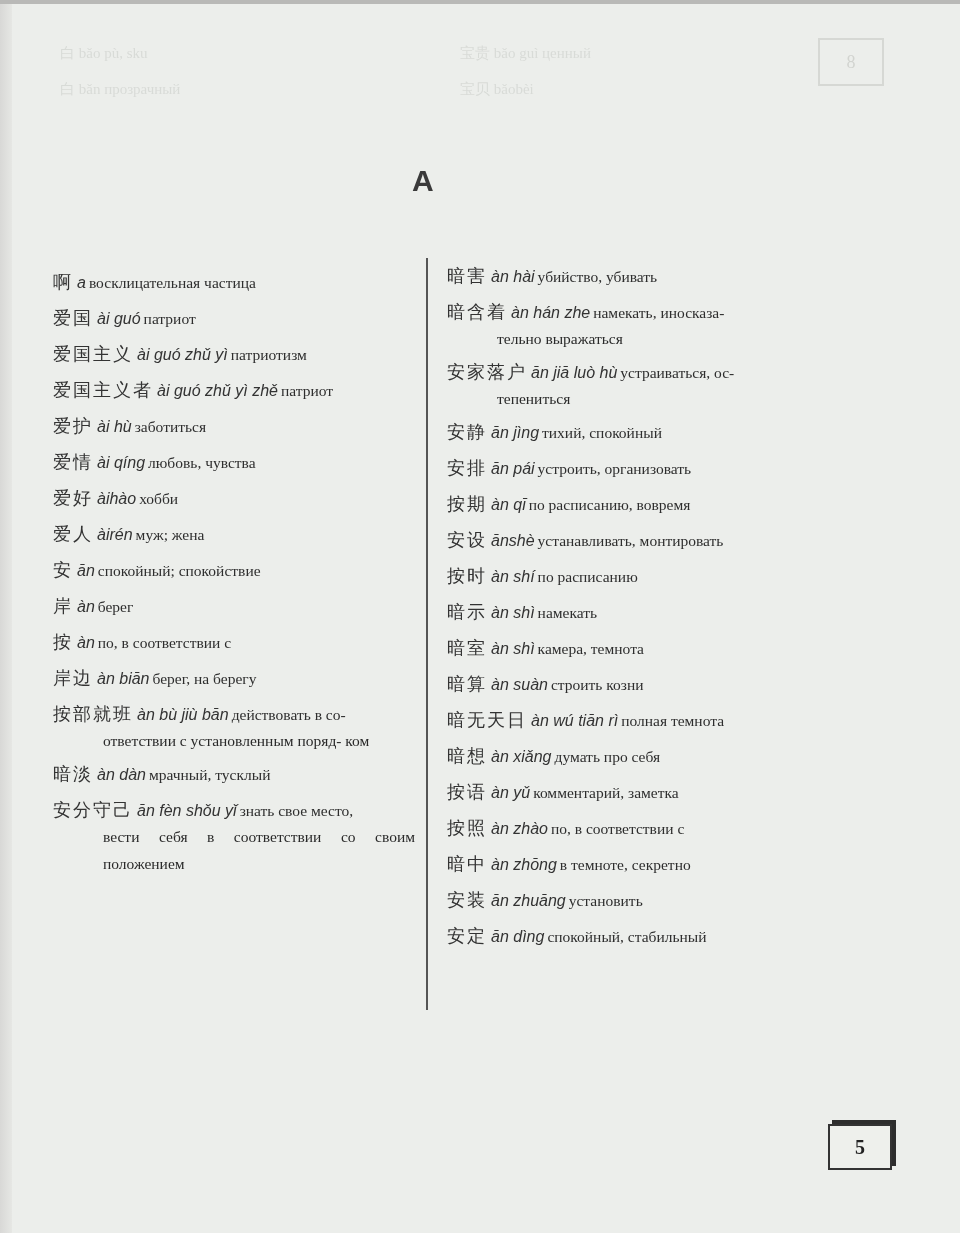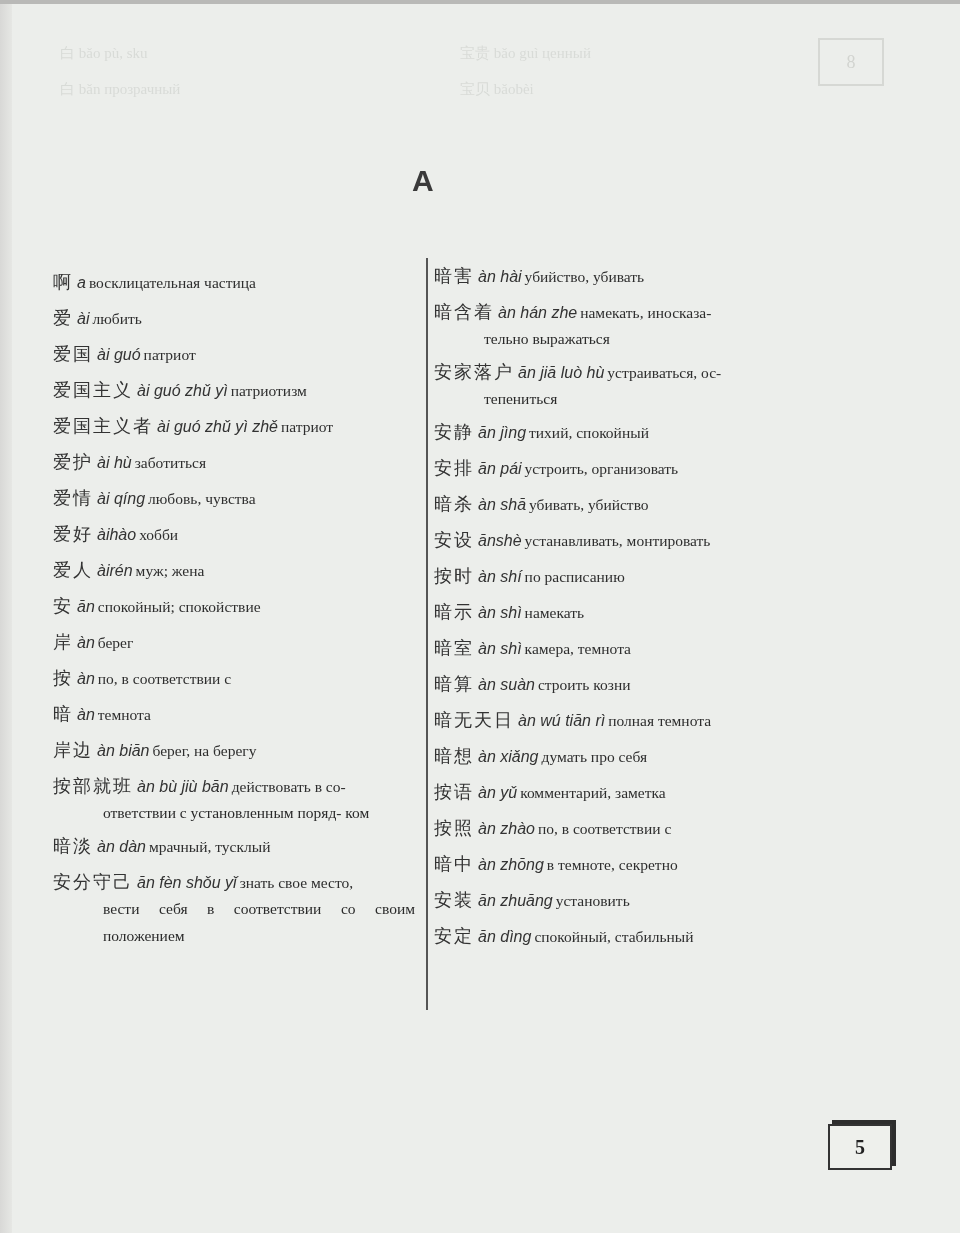--- a/index.html
+++ b/index.html
@@ -25,21 +25,21 @@
     position: absolute; left: 412px; top: 164px;
     font-family: "Liberation Sans", sans-serif; font-weight: bold;
     font-size: 30px; color: #3a3a3a;
   }
   .divider {
     position: absolute; left: 426px; top: 258px; width: 2px; height: 752px;
     background: #555;
   }
   .col { position: absolute; }
   .col-left { left: 53px; top: 264px; width: 362px; }
-  .col-right { left: 434px; top: 258px; width: 355px; }
+  .col-right { left: 447px; top: 258px; width: 355px; }
   .entry { font-size: 15.5px; line-height: 35px; white-space: nowrap; }
   .hz { font-family: "DejaVu Serif", serif; font-size: 18px; color: #333; letter-spacing: 2px; margin-right: 4px; }
   .py { font-family: "Liberation Sans", sans-serif; font-style: italic; font-size: 16px; color: #333; margin-right: 3px; }
   .tr { color: #2e2e2e; }
   .cont {
     display: block; padding-left: 50px; line-height: 27px; text-align: justify;
     white-space: normal; margin-top: -5px; margin-bottom: 2px;
   }
   .pagenum {
     position: absolute; left: 828px; top: 1124px; width: 60px; height: 42px;
@@ -68,23 +68,20 @@
 
 <div class="letter">A</div>
 
 <div class="divider"></div>
 
 <div class="col col-left" id="col-left">
     <div class="entry">
     <span class="hz">啊</span><span class="py">a</span><span class="tr">восклицательная частица</span>
   </div>
     <div class="entry">
-    <span class="hz">爱</span><span class="py">ài</span><span class="tr">любить</span>
-  </div>
-    <div class="entry">
     <span class="hz">爱国</span><span class="py">ài guó</span><span class="tr">патриот</span>
   </div>
     <div class="entry">
     <span class="hz">爱国主义</span><span class="py">ài guó zhǔ yì</span><span class="tr">патриотизм</span>
   </div>
     <div class="entry">
     <span class="hz">爱国主义者</span><span class="py">ài guó zhǔ yì zhě</span><span class="tr">патриот</span>
   </div>
     <div class="entry">
     <span class="hz">爱护</span><span class="py">ài hù</span><span class="tr">заботиться</span>
@@ -99,23 +96,20 @@
     <span class="hz">爱人</span><span class="py">àirén</span><span class="tr">муж; жена</span>
   </div>
     <div class="entry">
     <span class="hz">安</span><span class="py">ān</span><span class="tr">спокойный; спокойствие</span>
   </div>
     <div class="entry">
     <span class="hz">岸</span><span class="py">àn</span><span class="tr">берег</span>
   </div>
     <div class="entry">
     <span class="hz">按</span><span class="py">àn</span><span class="tr">по, в соответствии с</span>
-  </div>
-    <div class="entry">
-    <span class="hz">暗</span><span class="py">àn</span><span class="tr">темнота</span>
   </div>
     <div class="entry">
     <span class="hz">岸边</span><span class="py">àn biān</span><span class="tr">берег, на берегу</span>
   </div>
     <div class="entry">
     <span class="hz">按部就班</span><span class="py">àn bù jiù bān</span><span class="tr">действовать в со-</span>
   <span class="cont">ответствии с установленным поряд- ком</span></div>
     <div class="entry">
     <span class="hz">暗淡</span><span class="py">àn dàn</span><span class="tr">мрачный, тусклый</span>
   </div>
@@ -133,21 +127,21 @@
     <div class="entry">
     <span class="hz">安家落户</span><span class="py">ān jiā luò hù</span><span class="tr">устраиваться, ос-</span>
   <span class="cont">тепениться</span></div>
     <div class="entry">
     <span class="hz">安静</span><span class="py">ān jìng</span><span class="tr">тихий, спокойный</span>
   </div>
     <div class="entry">
     <span class="hz">安排</span><span class="py">ān pái</span><span class="tr">устроить, организовать</span>
   </div>
     <div class="entry">
-    <span class="hz">暗杀</span><span class="py">àn shā</span><span class="tr">убивать, убийство</span>
+    <span class="hz">按期</span><span class="py">àn qī</span><span class="tr">по расписанию, вовремя</span>
   </div>
     <div class="entry">
     <span class="hz">安设</span><span class="py">ānshè</span><span class="tr">устанавливать, монтировать</span>
   </div>
     <div class="entry">
     <span class="hz">按时</span><span class="py">àn shí</span><span class="tr">по расписанию</span>
   </div>
     <div class="entry">
     <span class="hz">暗示</span><span class="py">àn shì</span><span class="tr">намекать</span>
   </div>

